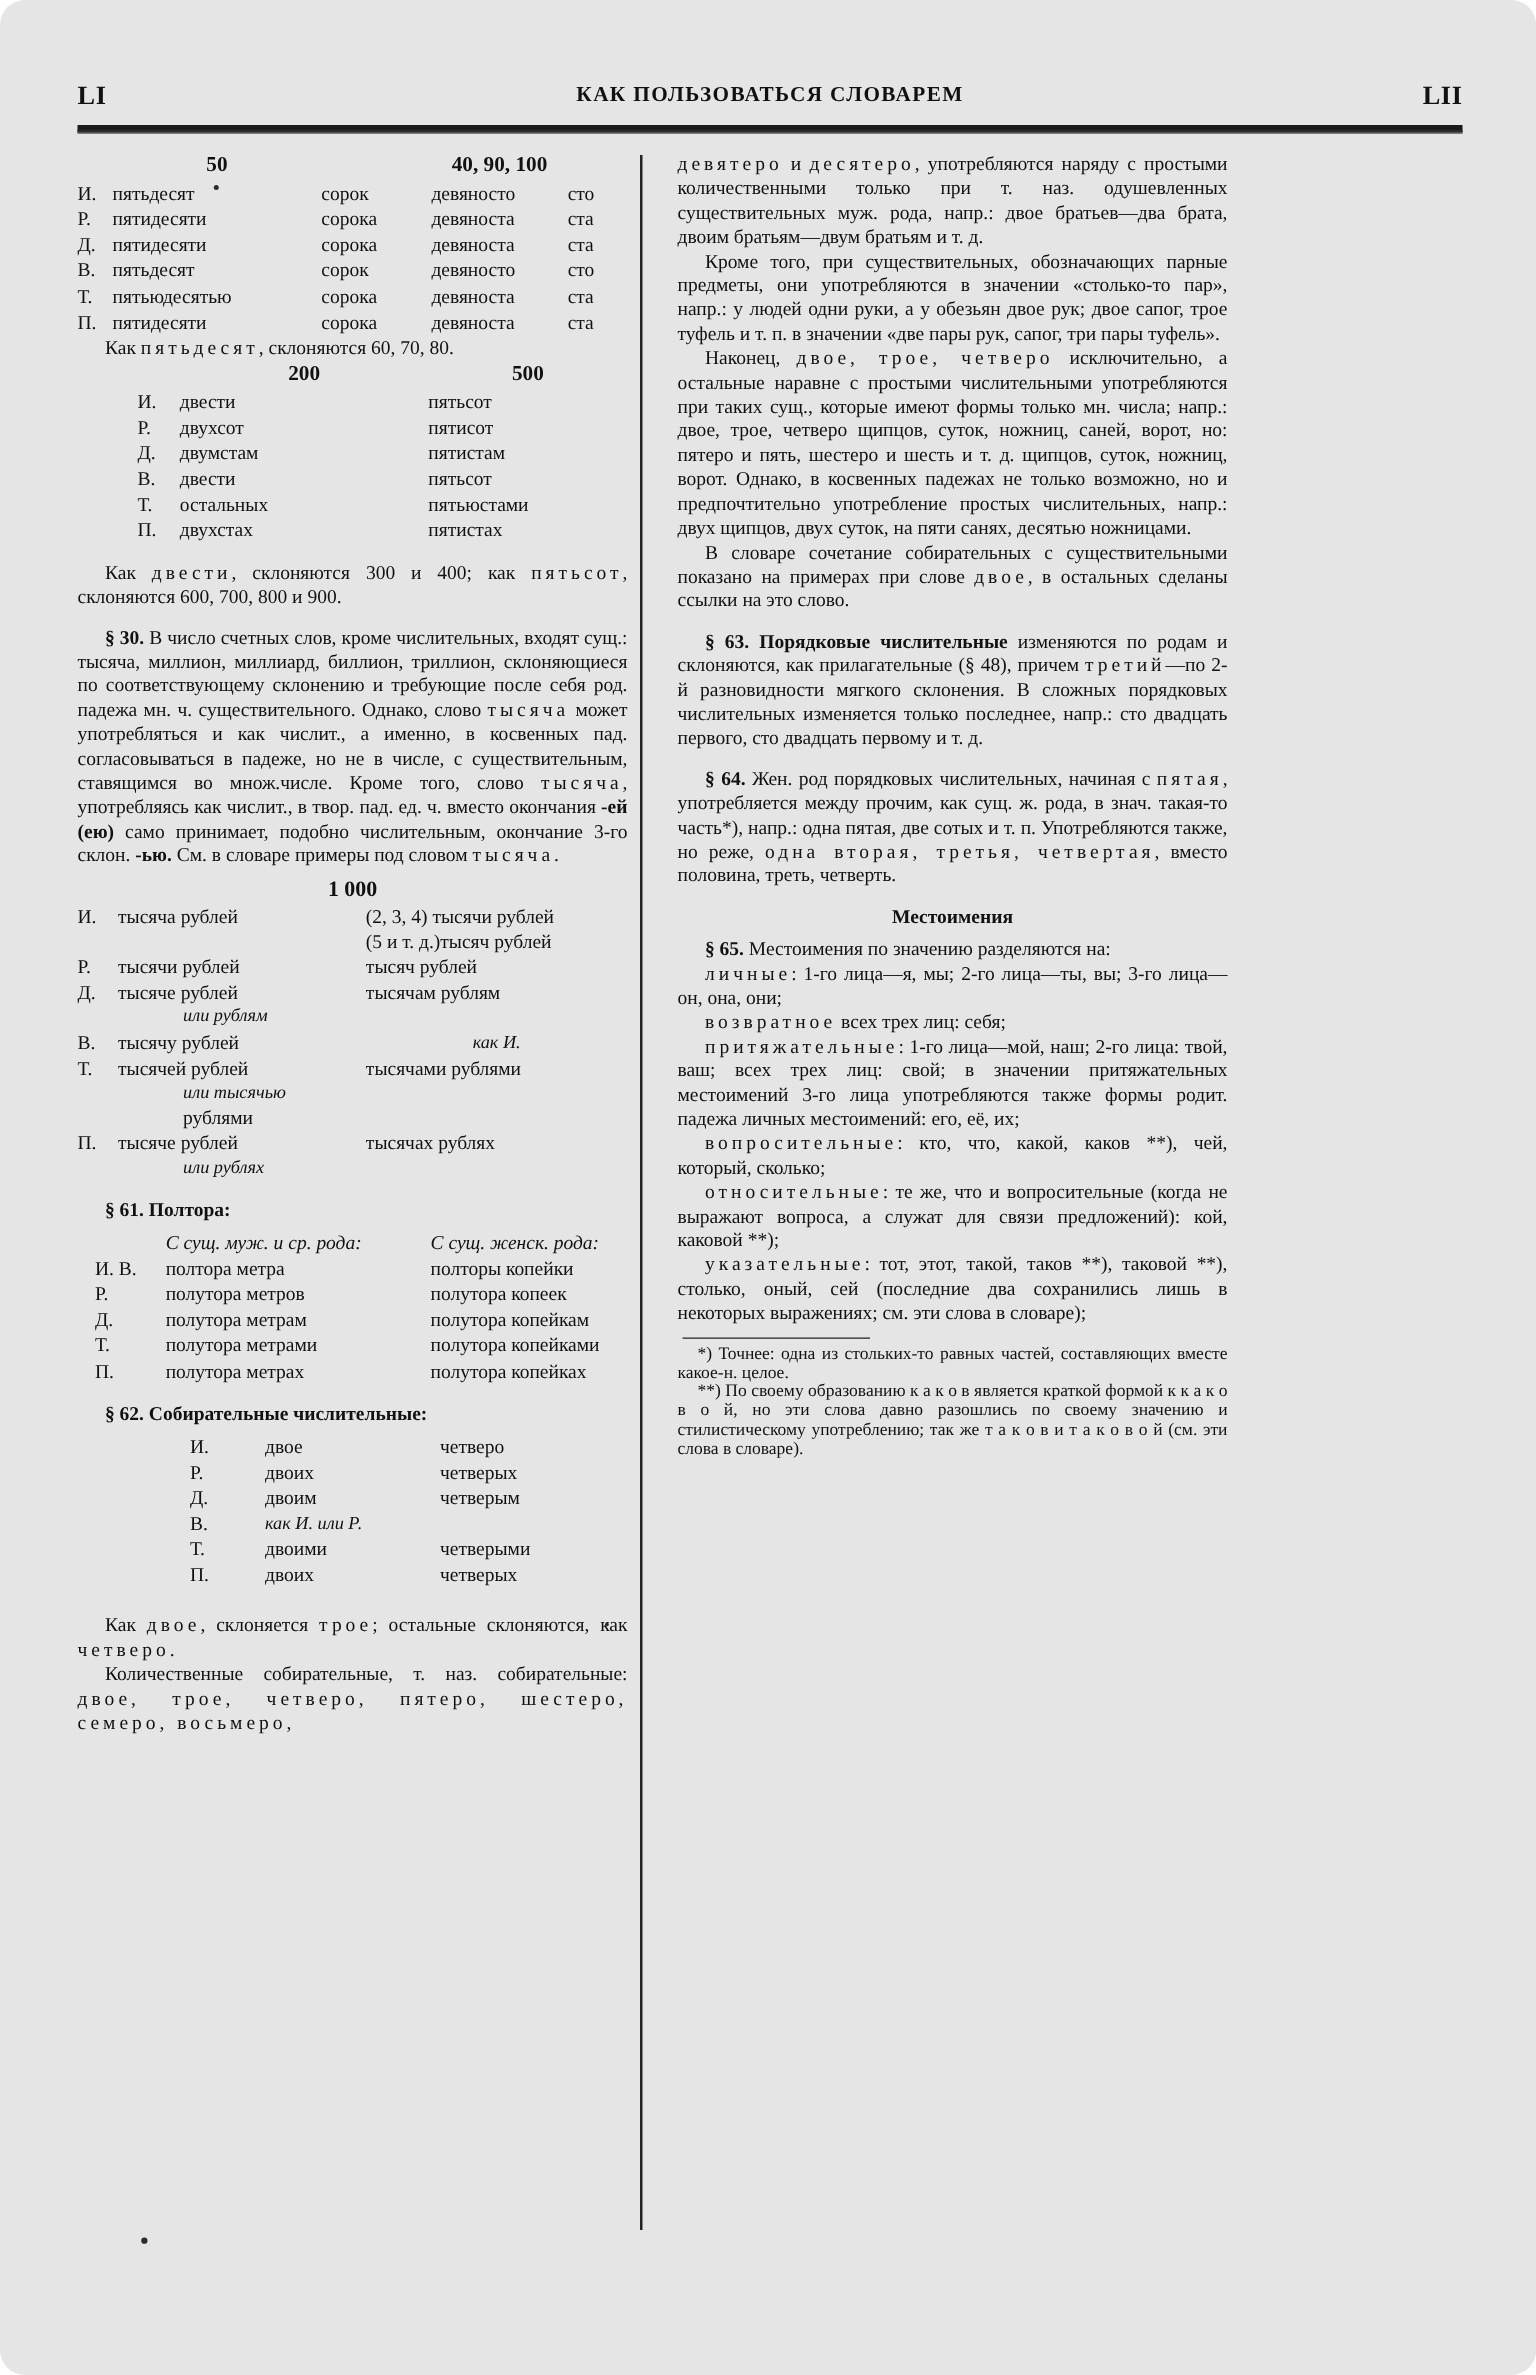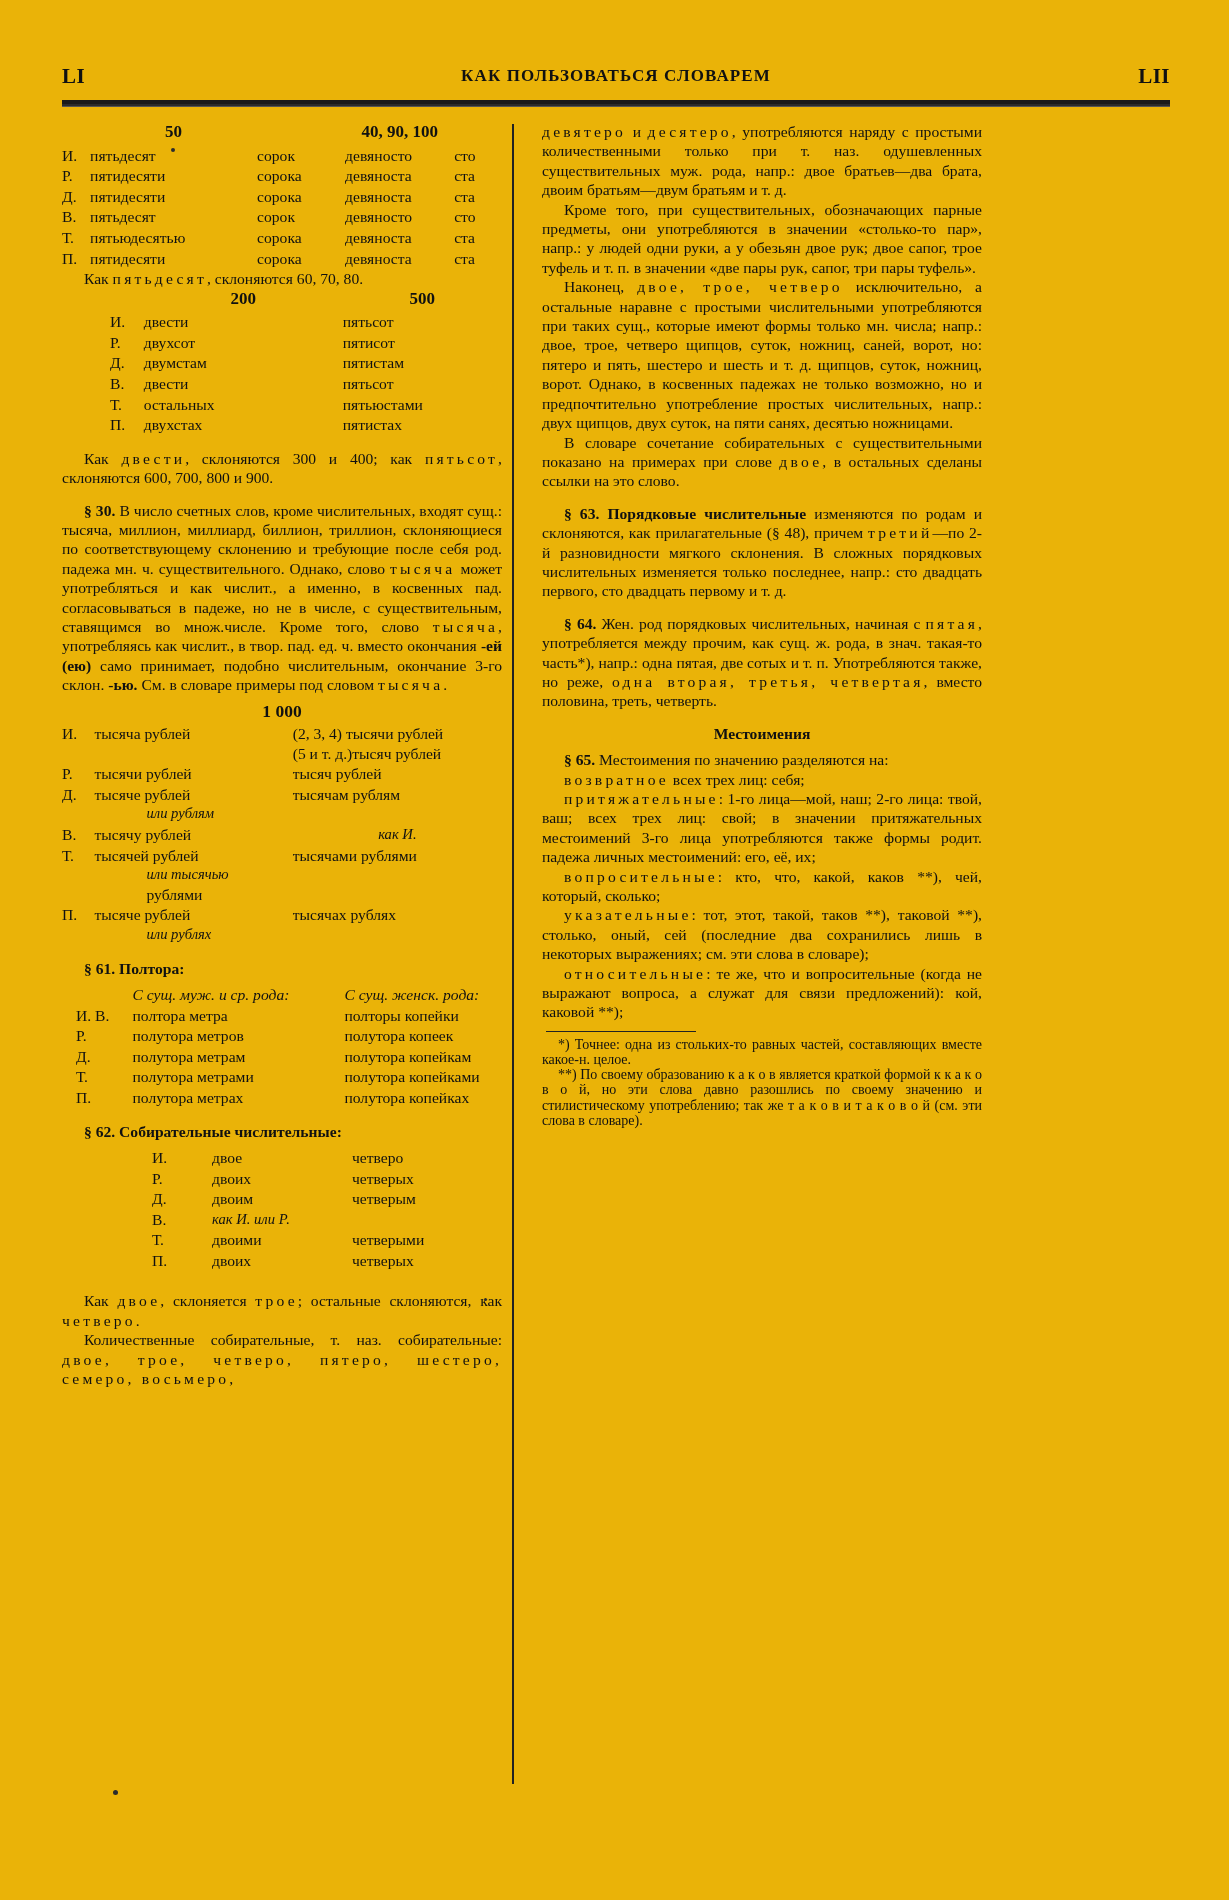--- a/index.html
+++ b/index.html
@@ -13,21 +13,22 @@
     font-family: "Liberation Serif", "DejaVu Serif", serif;
     color: #111111;
     position: relative;
     overflow: hidden;
   }
   .page {
     position: absolute;
     left: 0; top: 0;
     width: 1229px;
     height: 1900px;
-    background: #eab308;
+    background: #e5e5e5;
+    border-radius: 20px;
   }
   
   .runhead {
     position: absolute;
     left: 62px;
     top: 64px;
     width: 1108px;
     height: 34px;
   }
   .folio {
@@ -442,25 +443,26 @@
 
     <div class="gap"></div>
     <p class="para"><span class="sec">§ 64.</span><span> Жен. род порядковых числительных, начиная с </span><span class="spaced">пятая</span><span>, употребляется между прочим, как сущ. ж. рода, в знач. такая-то часть*), напр.: одна пятая, две сотых и т. п. Употребляются также, но реже, </span><span class="spaced">одна вторая, третья, четвертая</span><span>, вместо половина, треть, четверть.</span></p>
 
     <div class="gap"></div>
     <p class="center sec">Местоимения</p>
     <div class="gap-sm"></div>
 
     <p class="para"><span class="sec">§ 65.</span><span> Местоимения по значению разделяются на:</span></p>
 
+    <p class="para-tight"><span class="spaced">личные</span><span>: 1-го лица—я, мы; 2-го лица—ты, вы; 3-го лица—он, она, они;</span></p>
     <p class="para-tight"><span class="spaced">возвратное</span><span> всех трех лиц: себя;</span></p>
     <p class="para-tight"><span class="spaced">притяжательные</span><span>: 1-го лица—мой, наш; 2-го лица: твой, ваш; всех трех лиц: свой; в значении притяжательных местоимений 3-го лица употребляются также формы родит. падежа личных местоимений: его, её, их;</span></p>
     <p class="para-tight"><span class="spaced">вопросительные</span><span>: кто, что, какой, каков **), чей, который, сколько;</span></p>
+    <p class="para-tight"><span class="spaced">относительные</span><span>: те же, что и вопросительные (когда не выражают вопроса, а служат для связи предложений): кой, каковой **);</span></p>
     <p class="para-tight"><span class="spaced">указательные</span><span>: тот, этот, такой, таков **), таковой **), столько, оный, сей (последние два сохранились лишь в некоторых выражениях; см. эти слова в словаре);</span></p>
-    <p class="para-tight"><span class="spaced">относительные</span><span>: те же, что и вопросительные (когда не выражают вопроса, а служат для связи предложений): кой, каковой **);</span></p>
 
     <div class="fn-rule"></div>
     <div class="fn">
         <span class="ind">*) Точнее: одна из стольких-то равных частей, составляющих вместе какое-н. целое.</span>
       </div>
     <div class="fn">
         <span class="ind">**) По своему образованию к а к о в является краткой формой к к а к о в о й, но эти слова давно разошлись по своему значению и стилистическому употреблению; так же т а к о в и т а к о в о й (см. эти слова в словаре).</span>
       </div>
   </div>
 

